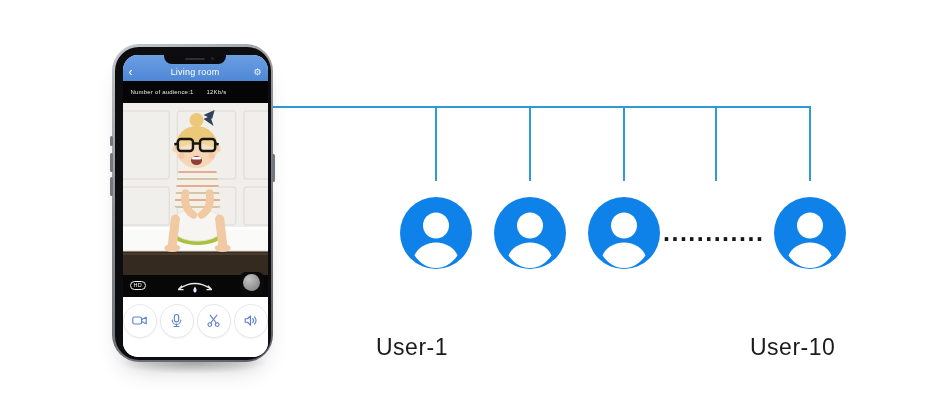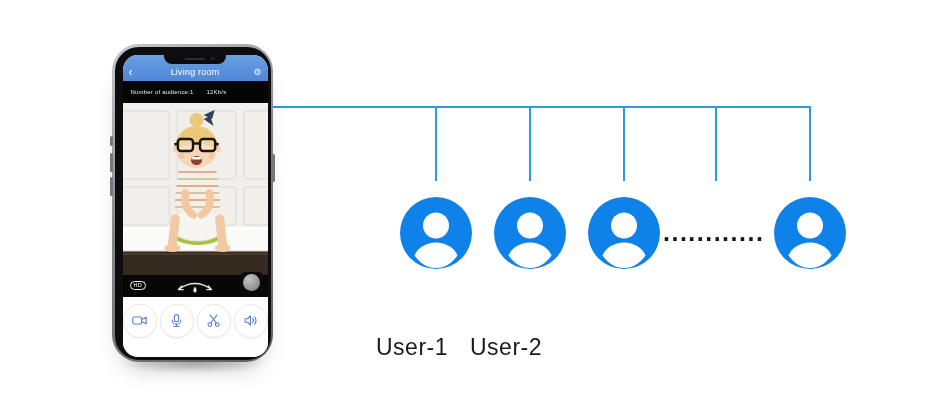--- a/index.html
+++ b/index.html
@@ -108,21 +108,21 @@
     <svg viewBox="0 0 72 72">
         <circle class="ub" cx="36" cy="36" r="36"></circle>
         <circle cx="36" cy="28.5" r="13" fill="#fff"></circle>
         <path d="M36 45.5 C26 45.5 17.5 51 14.5 58.5 C20 66.5 27.5 71 36 71 C44.5 71 52 66.5 57.5 58.5 C54.5 51 46 45.5 36 45.5 Z" fill="#fff"></path>
       </svg>
   </div>
 
   <div class="ellipsis">............</div>
 
   <div class="user-label l1">User-1</div>
-  <div class="user-label l2">User-2</div>
+  <div class="user-label l10">User-10</div>
 
   <div class="phone-shadow"></div>
   <div class="phone">
     <div class="sbtn sb-mute"></div>
     <div class="sbtn sb-volup"></div>
     <div class="sbtn sb-voldn"></div>
     <div class="sbtn sb-power"></div>
     <div class="bezel">
       <div class="screen">
 

